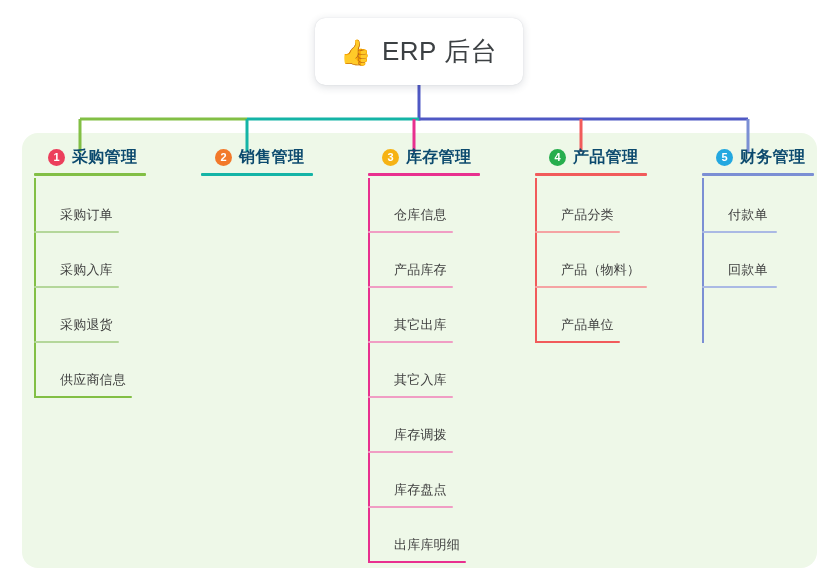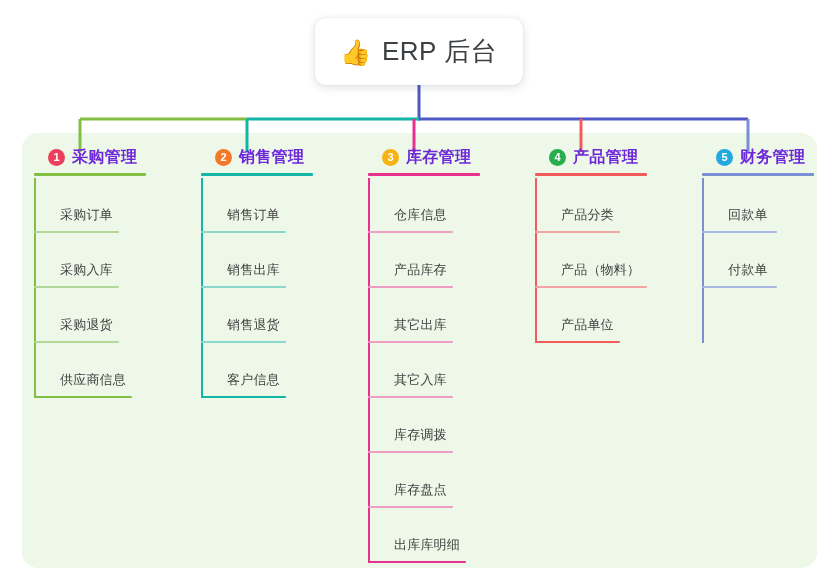--- a/index.html
+++ b/index.html
@@ -108,21 +108,21 @@
     font-size: 11px;
     line-height: 17px;
     text-align: center;
     font-weight: 600;
     flex: 0 0 auto;
     box-sizing: border-box;
   }
   .col-title {
     font-size: 16px;
     font-weight: 600;
-    color: #6d28d9;
+    color: #0c4a6e;
     white-space: nowrap;
     letter-spacing: 0.3px;
   }
   .head-rule {
     position: absolute;
     left: 0;
     height: 3px;
     border-radius: 1px;
   }
 
@@ -212,39 +212,20 @@
             <div class="item-rule" style="width: 98px; background: rgb(130, 191, 69);"></div>
           </div>
         </div>
       </div>
       <div class="column" style="left: 201px;">
         <div class="col-head">
           <span class="badge" style="background: rgb(242, 121, 42);">2</span>
           <span class="col-title">销售管理</span>
         </div>
         <div class="head-rule" style="width: 112px; background: rgb(20, 180, 166); top: 27px;"></div>
-        <div class="items">
-          <div class="spine" style="background: rgb(20, 180, 166); height: 220px;"></div>
-          <div class="item">
-            <span class="item-label">销售订单</span>
-            <div class="item-rule" style="width: 85px; background: rgb(139, 214, 205);"></div>
-          </div>
-          <div class="item">
-            <span class="item-label">销售出库</span>
-            <div class="item-rule" style="width: 85px; background: rgb(139, 214, 205);"></div>
-          </div>
-          <div class="item">
-            <span class="item-label">销售退货</span>
-            <div class="item-rule" style="width: 85px; background: rgb(139, 214, 205);"></div>
-          </div>
-          <div class="item">
-            <span class="item-label">客户信息</span>
-            <div class="item-rule" style="width: 85px; background: rgb(20, 180, 166);"></div>
-          </div>
-        </div>
       </div>
       <div class="column" style="left: 368px;">
         <div class="col-head">
           <span class="badge" style="background: rgb(246, 179, 20);">3</span>
           <span class="col-title">库存管理</span>
         </div>
         <div class="head-rule" style="width: 112px; background: rgb(232, 48, 143); top: 27px;"></div>
         <div class="items">
           <div class="spine" style="background: rgb(232, 48, 143); height: 385px;"></div>
           <div class="item">
@@ -301,24 +282,24 @@
       </div>
       <div class="column" style="left: 702px;">
         <div class="col-head">
           <span class="badge" style="background: rgb(35, 168, 224);">5</span>
           <span class="col-title">财务管理</span>
         </div>
         <div class="head-rule" style="width: 112px; background: rgb(123, 143, 212); top: 27px;"></div>
         <div class="items">
           <div class="spine" style="background: rgb(123, 143, 212); height: 165px;"></div>
           <div class="item">
+            <span class="item-label">付款单</span>
+            <div class="item-rule" style="width: 75px; background: rgb(170, 185, 228);"></div>
+          </div>
+          <div class="item">
             <span class="item-label">回款单</span>
             <div class="item-rule" style="width: 75px; background: rgb(170, 185, 228);"></div>
           </div>
-          <div class="item">
-            <span class="item-label">付款单</span>
-            <div class="item-rule" style="width: 75px; background: rgb(170, 185, 228);"></div>
-          </div>
         </div>
       </div>
     </div>
 
 </div>
 
 </body></html>

